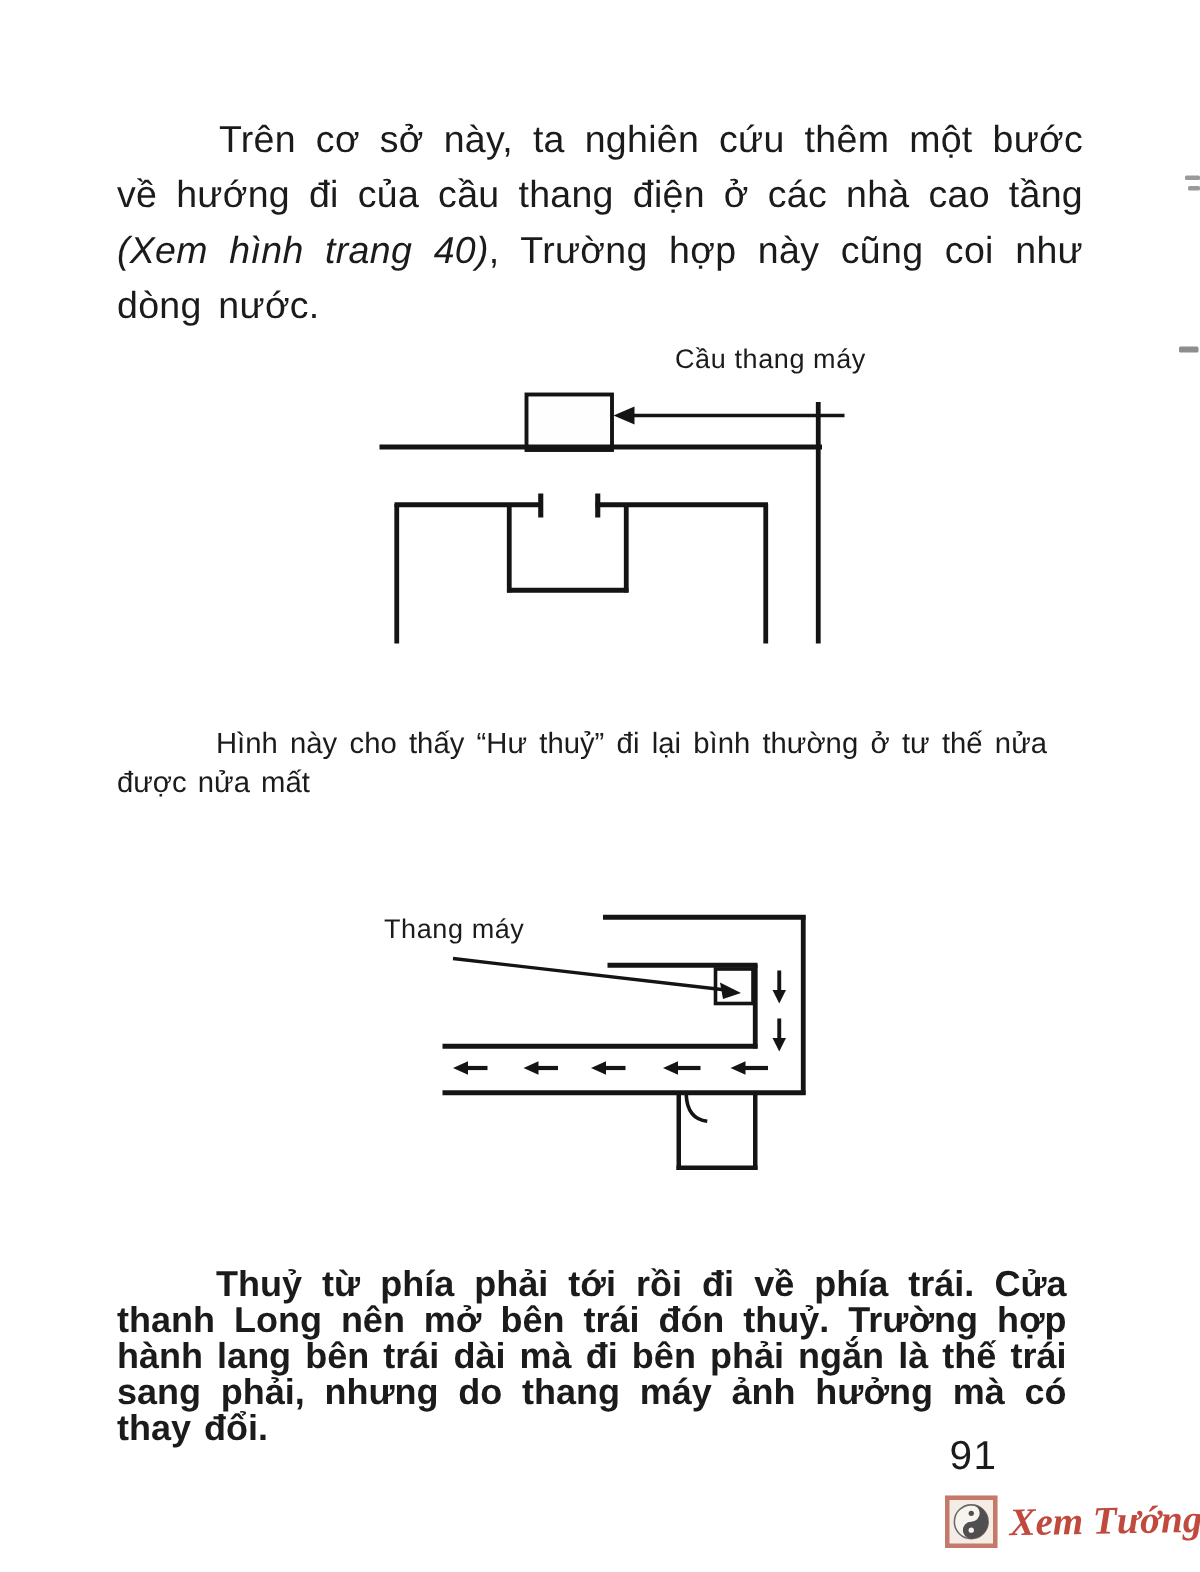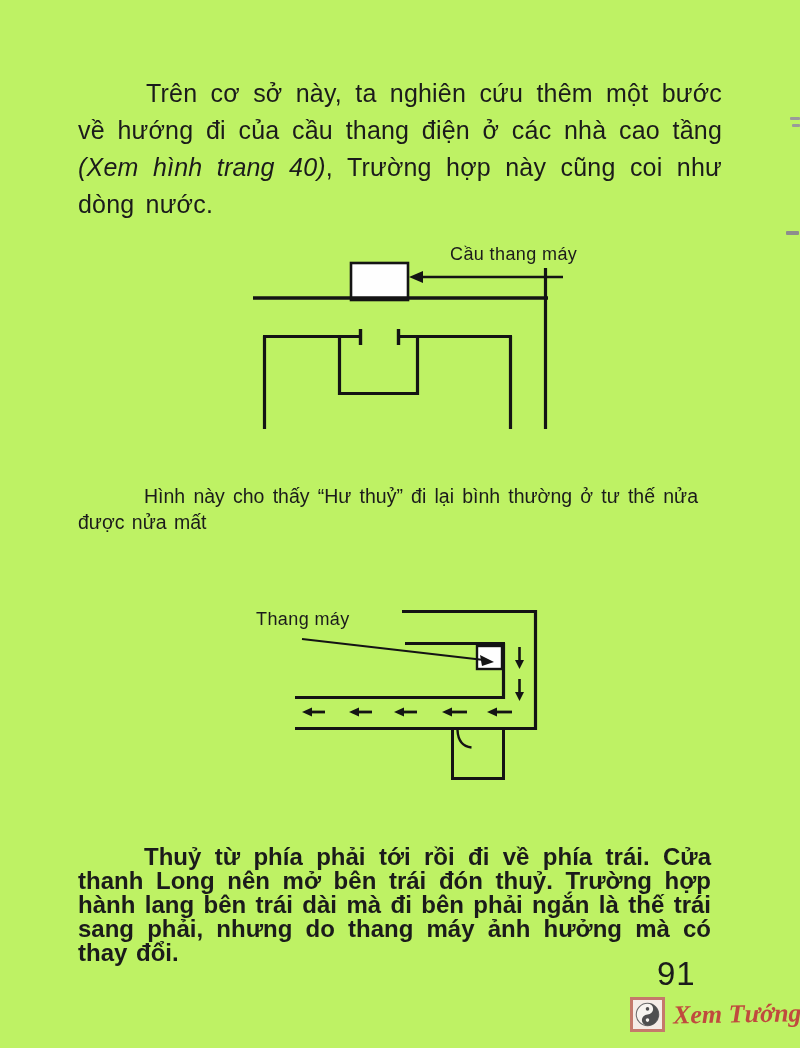--- a/index.html
+++ b/index.html
@@ -1,18 +1,18 @@
 <!DOCTYPE html>
 <html><head>
 <meta charset="utf-8">
 <style>
   html,body { margin:0; padding:0; background:#e8e8e8; }
   .page {
     position:relative; width:800px; height:1048px;
-    background:#bef264; overflow:hidden;
+    background:#ffffff; overflow:hidden;
     font-family:"Liberation Sans", sans-serif; color:#1b1b1b;
   }
   .para { position:absolute; text-align:justify; }
   .intro {
     left:78px; top:50px; width:644px;
     font-size:25px; line-height:37px; text-indent:68px;
     word-spacing:4px; letter-spacing:0.2px;
   }
   .intro .it { font-style:italic; }
   .fig-label { position:absolute; font-size:18px; letter-spacing:0.4px; white-space:nowrap; }
@@ -20,21 +20,21 @@
     left:78px; top:463px; width:620px;
     font-size:19.5px; line-height:26px; font-weight:normal;
     text-indent:66px; word-spacing:2px;
   }
   .bodytext {
     left:78px; top:821px; width:633px;
     font-size:24px; line-height:24px; font-weight:bold;
     text-indent:66px; word-spacing:2px;
   }
   .fig-svg { position:absolute; }
-  .pagenum { position:absolute; left:657px; top:955px; font-size:33px; letter-spacing:1px; }
+  .pagenum { position:absolute; left:633px; top:955px; font-size:27px; letter-spacing:1px; }
   .watermark { position:absolute; left:630px; top:997px; display:flex; align-items:flex-start; }
   .wm-frame {
     width:29px; height:29px; border:3px solid #c5796b; background:#f5ece6;
     display:flex; align-items:center; justify-content:center;
   }
   .wm-text {
     margin-left:8px; margin-top:2px;
     font-family:"Liberation Serif", serif; font-style:italic; font-weight:bold;
     font-size:26px; color:#c04a3e; white-space:nowrap; transform:rotate(-1deg);
   }
@@ -43,21 +43,21 @@
   .sp2 { left:792px; top:124px; width:8px;  height:3px; }
   .sp3 { left:786px; top:231px; width:13px; height:4px; background:#8d8d8d; }
 </style>
 </head>
 <body>
 
 <div class="page">
 
   <p class="para intro"><span>Trên cơ sở này, ta nghiên cứu thêm một bước về hướng đi của cầu thang điện ở các nhà cao tầng </span><span class="it">(Xem hình trang 40)</span><span>, Trường hợp này cũng coi như dòng nước.</span></p>
 
-  <div class="fig-label" style="left:450px; top:244px;text-align:right;">Cầu thang máy</div>
+  <div class="fig-label" style="left:450px; top:229px;text-align:right;">Cầu thang máy</div>
 
   <svg class="fig-svg" style="left:230px; top:235px;" width="360" height="200" viewBox="0 0 360 200">
 
     <rect x="121" y="28" width="57" height="37" fill="#fefefe" stroke="#141414" stroke-width="2.6"></rect>
 
     <line x1="190" y1="42" x2="333" y2="42" stroke="#141414" stroke-width="2.4"></line>
     <polygon points="179,42 193,36 193,48" fill="#141414"></polygon>
 
     <line x1="23" y1="63" x2="318" y2="63" stroke="#141414" stroke-width="3.4"></line>
 

